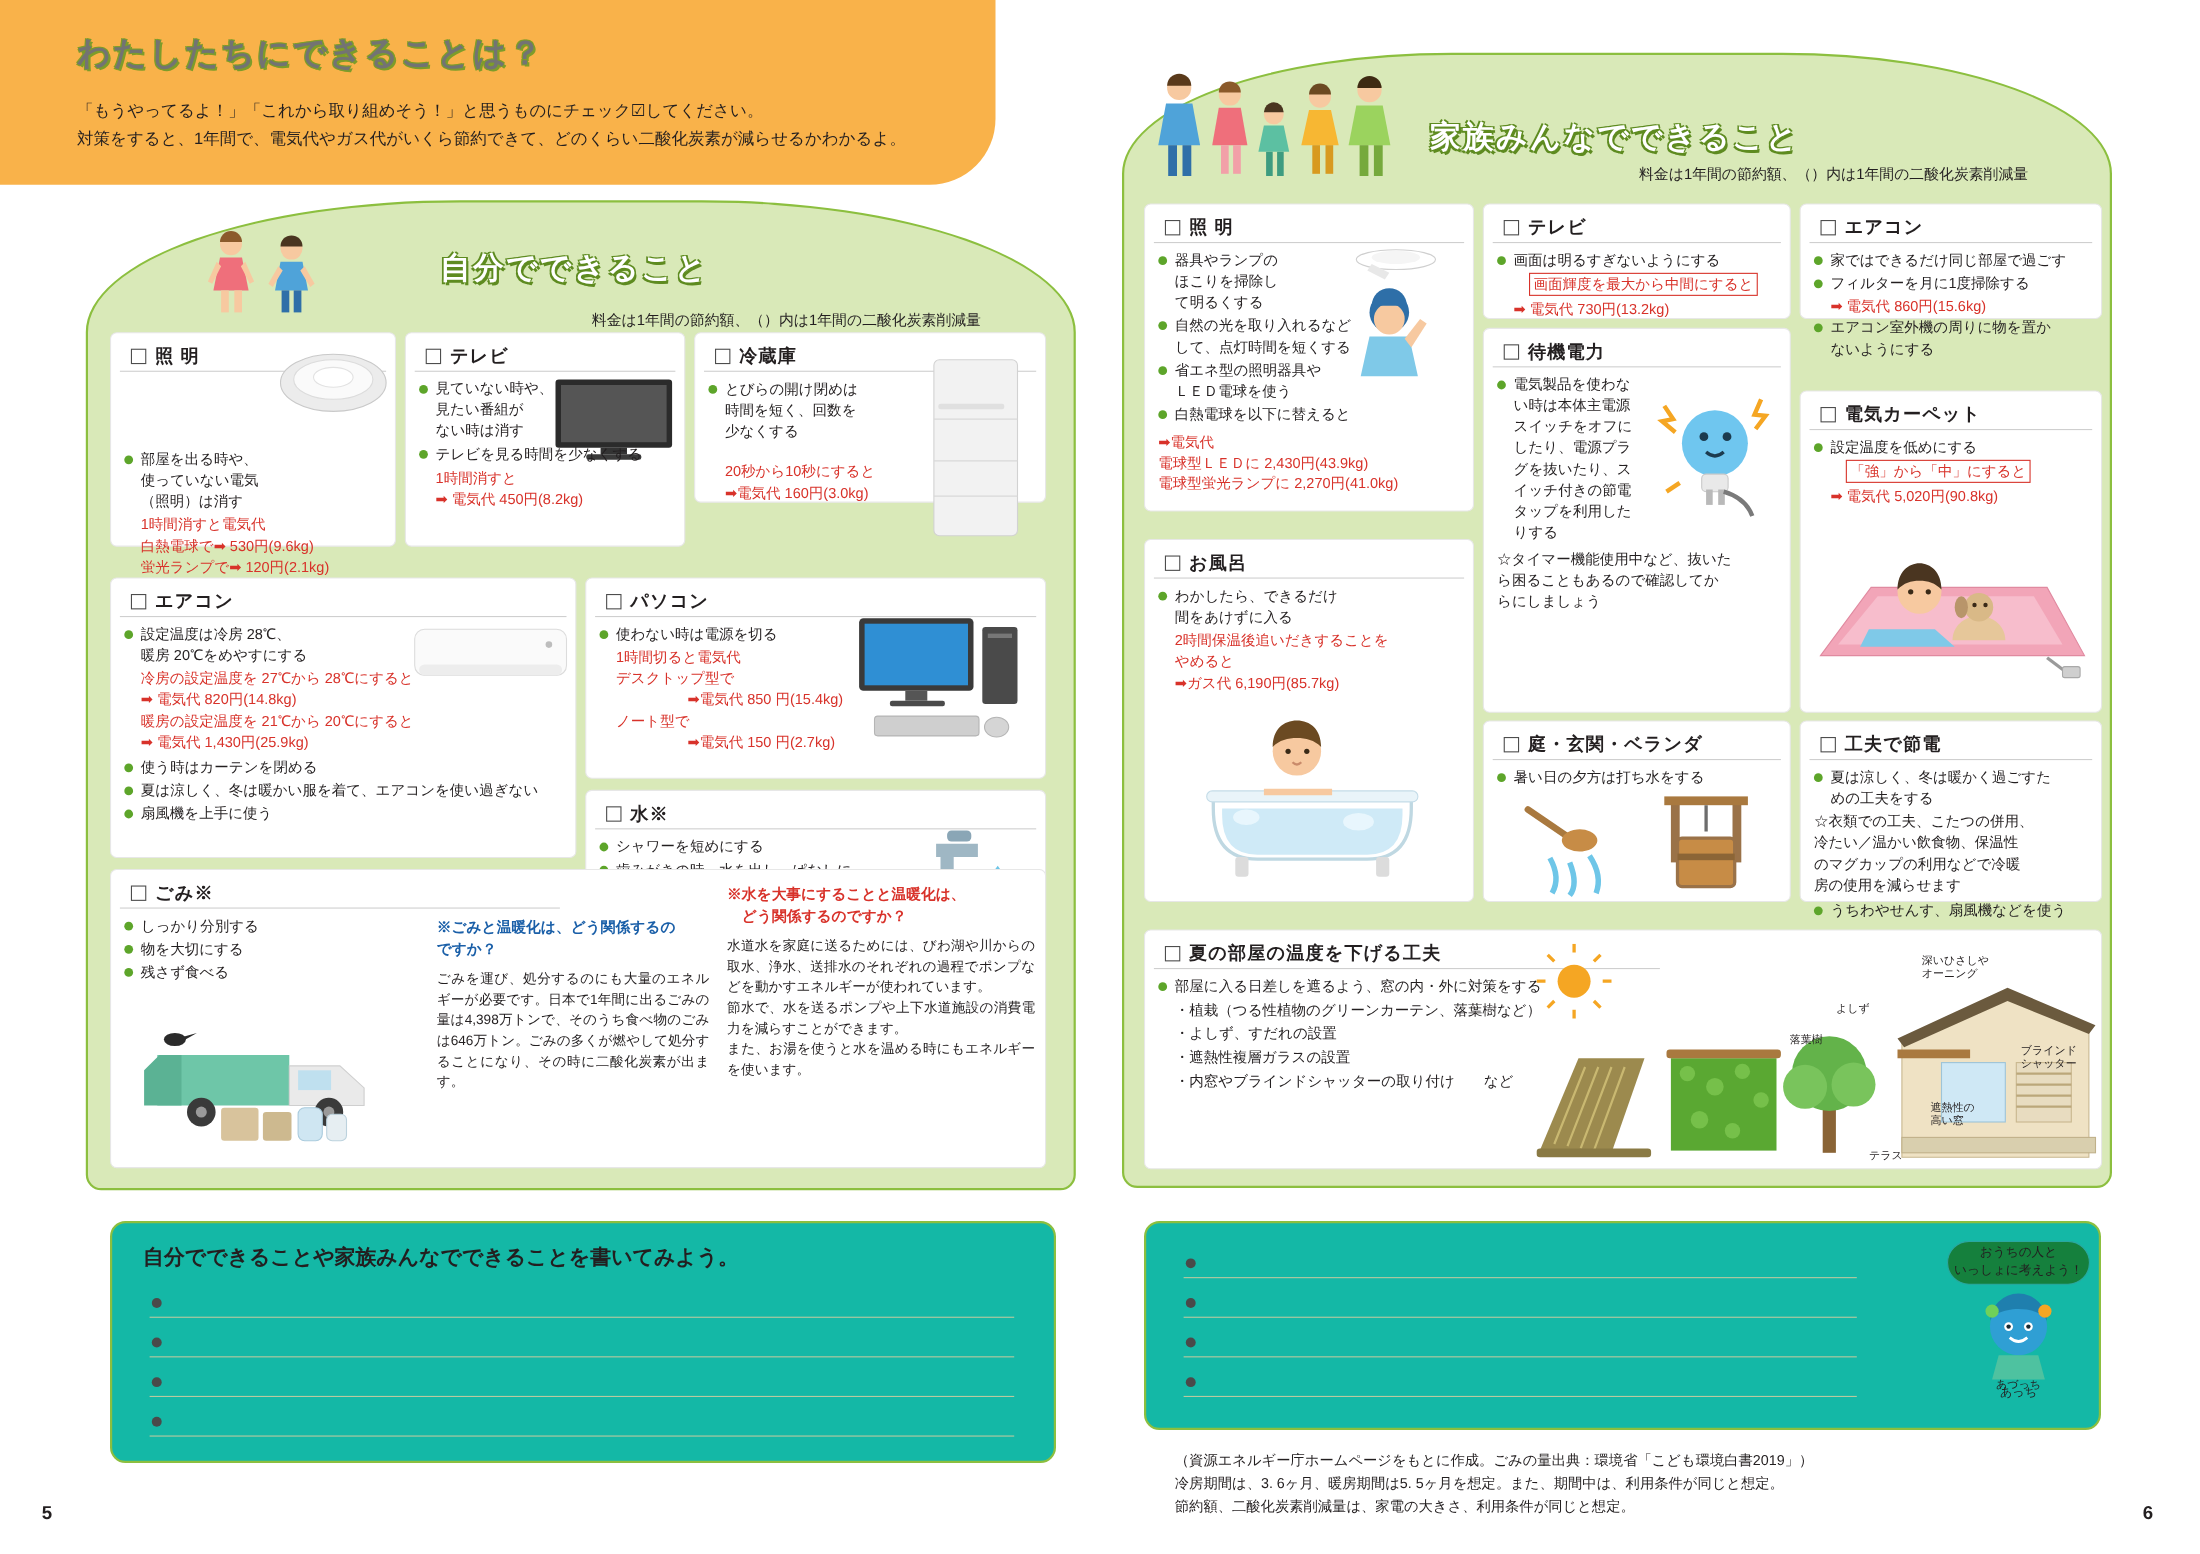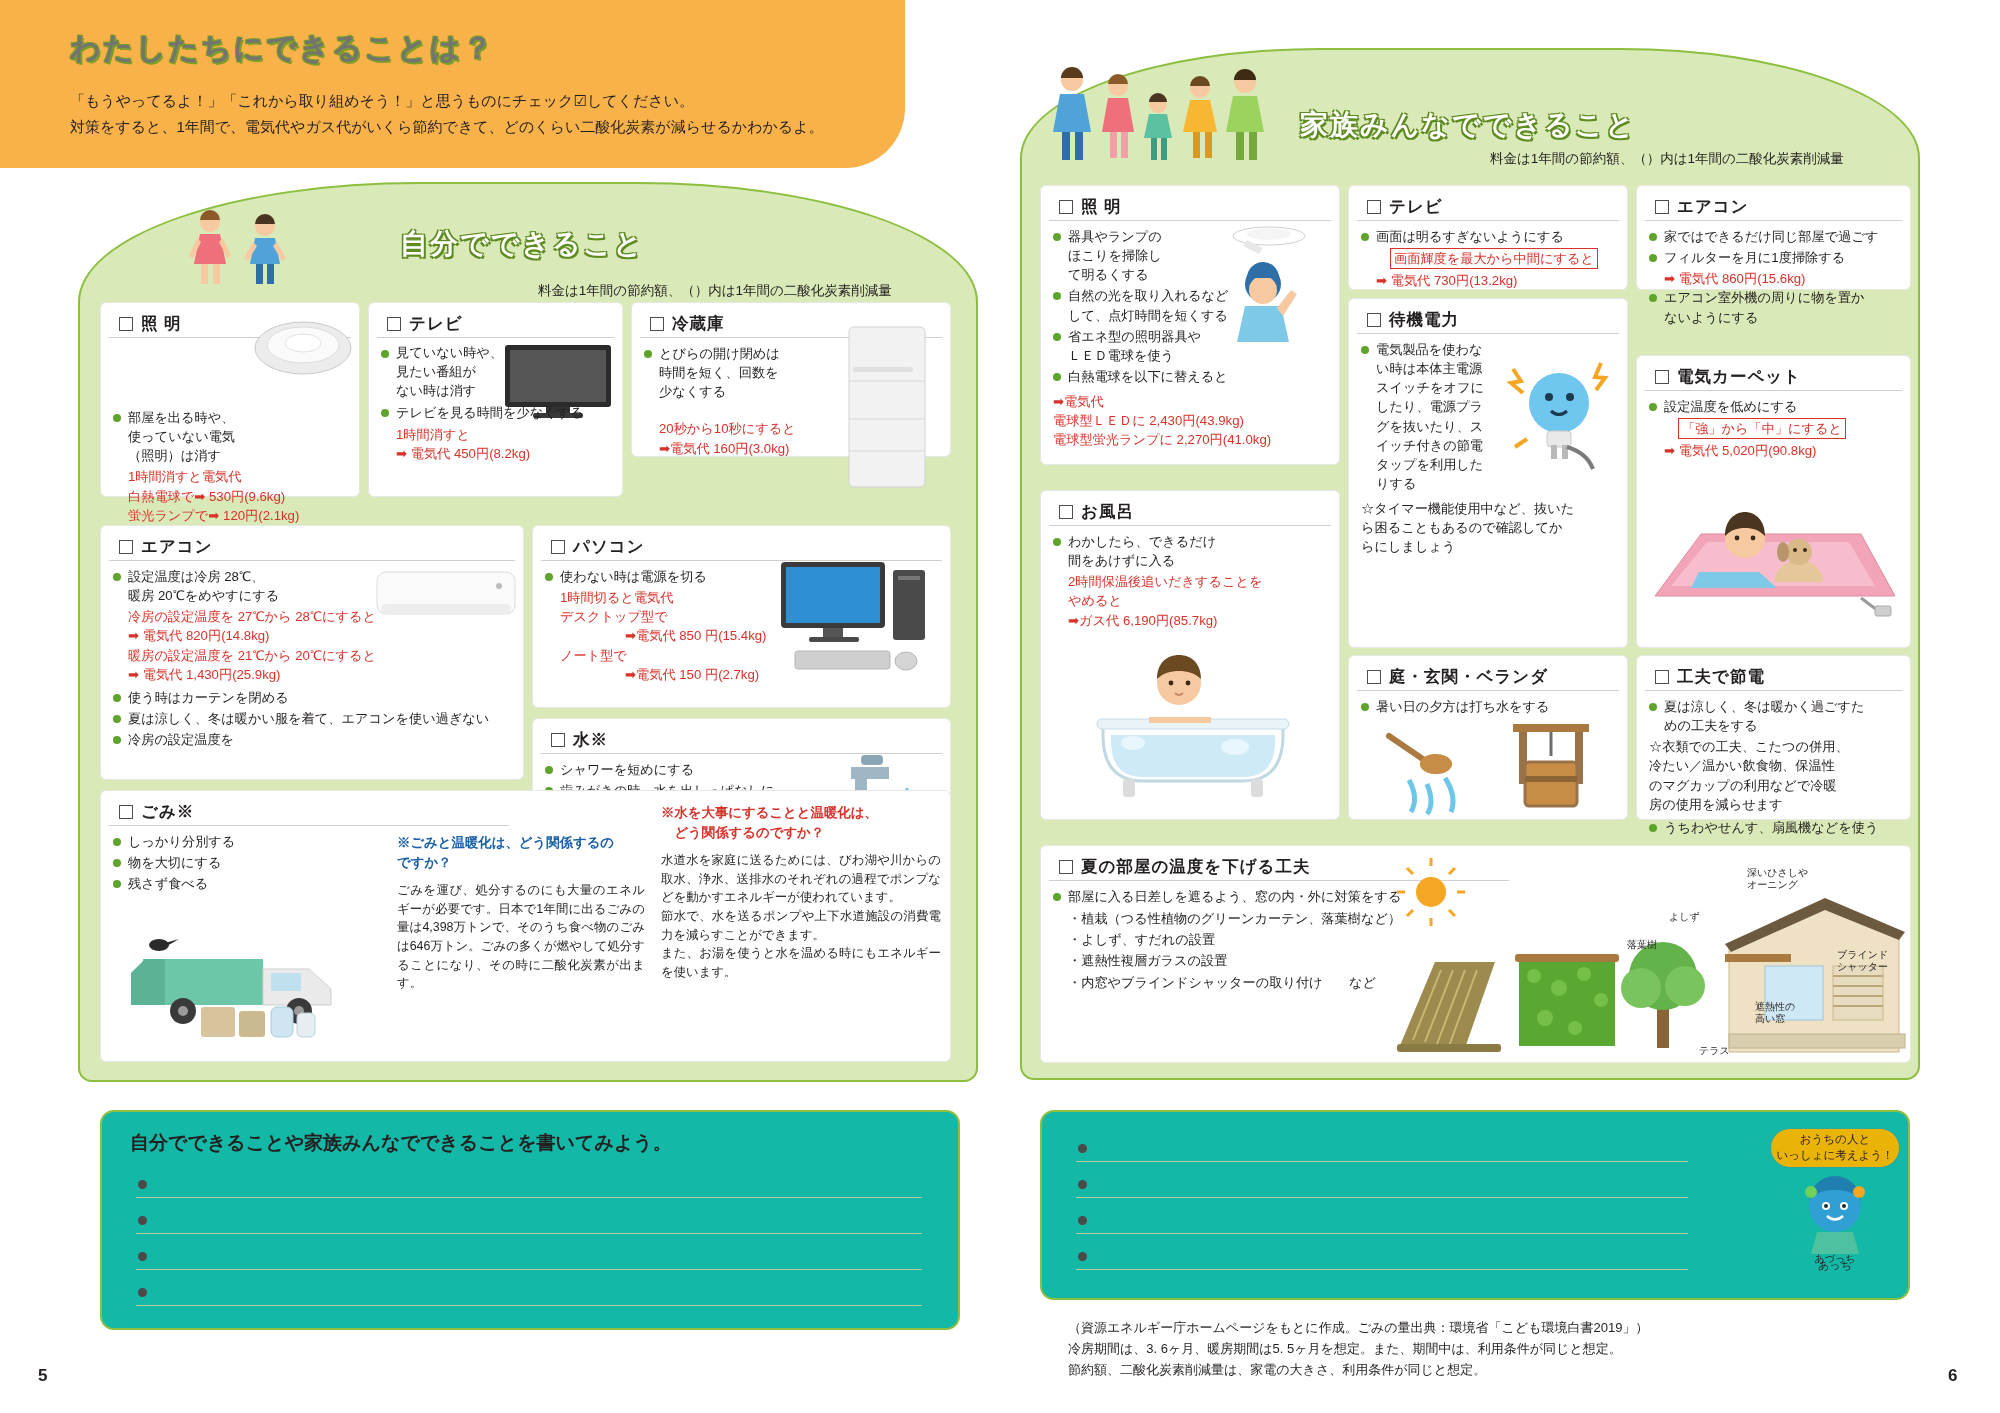--- a/index.html
+++ b/index.html
@@ -215,21 +215,21 @@
           <li style="white-space:pre-line;">設定温度は冷房 28℃、
 暖房 20℃をめやすにする</li>
         </ul>
       <div class="ind red">冷房の設定温度を 27℃から 28℃にすると</div>
       <div class="ind red">➡ 電気代 820円(14.8kg)</div>
       <div class="ind red">暖房の設定温度を 21℃から 20℃にすると</div>
       <div class="ind red" style="margin-bottom:4px;">➡ 電気代 1,430円(25.9kg)</div>
       <ul class="bl">
         <li>使う時はカーテンを閉める</li>
         <li>夏は涼しく、冬は暖かい服を着て、エアコンを使い過ぎない</li>
-        <li>冷房の設定温度を</li>
+        <li>扇風機を上手に使う</li>
       </ul>
     </div>
   </div>
 
   <div class="card" style="left:532px; top:525px; width:419px; height:183px;">
     <div class="card-head">
       <span class="chkbox"></span>
       <span class="card-title">パソコン</span>
     </div>
     <svg class="illu" style="left:240px; top:30px;" width="175" height="125" viewBox="0 0 175 125">
@@ -641,21 +641,21 @@
   </div>
 
   <div class="writebox" style="left:1040px; top:1110px; width:870px; height:190px;">
     <div style="padding-top:14px;"></div>
     <div class="wline" style="margin-right:220px;"></div>
     <div class="wline" style="margin-right:220px;"></div>
     <div class="wline" style="margin-right:220px;"></div>
     <div class="wline" style="margin-right:220px;"></div>
   </div>
 
-  <div style="position:absolute; left:1770px; top:1128px; width:130px; height:40px; border:1.5px solid #2aa7a0; border-radius:20px; background:#eab308; display:flex; align-items:center; justify-content:center; text-align:center;">
+  <div style="position:absolute; left:1770px; top:1128px; width:130px; height:40px; border:1.5px solid #2aa7a0; border-radius:20px; background:#15803d; display:flex; align-items:center; justify-content:center; text-align:center;">
     <span style="font-size:11.5px; white-space:pre-line; line-height:1.35; color:#231f20;">おうちの人と
 いっしょに考えよう！</span>
   </div>
   <svg class="illu" style="left:1795px; top:1170px;" width="80" height="95" viewBox="0 0 80 95">
     <circle cx="40" cy="36" r="26" fill="#2f9fd4"></circle>
     <path d="M14 32a26 26 0 0152 0c0-6-12-12-26-12s-26 6-26 12z" fill="#1f7fae"></path>
     <circle cx="31" cy="36" r="4" fill="#fff"></circle>
       <circle cx="49" cy="36" r="4" fill="#fff"></circle>
     <circle cx="31" cy="36" r="2" fill="#1b2b33"></circle>
       <circle cx="49" cy="36" r="2" fill="#1b2b33"></circle>

